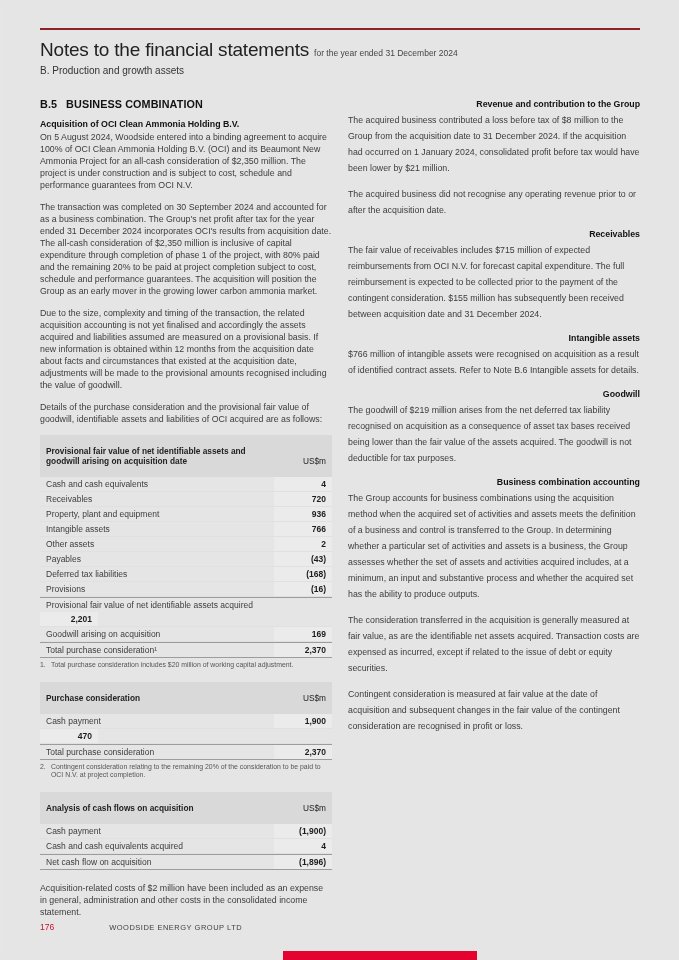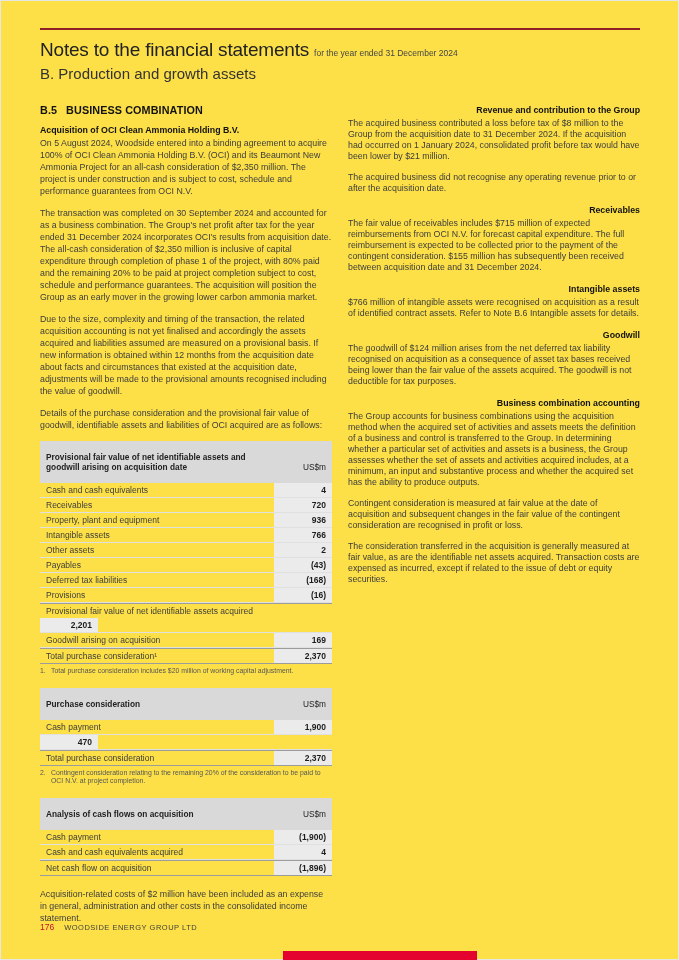--- a/index.html
+++ b/index.html
@@ -1,54 +1,54 @@
 <!DOCTYPE html>
 <html style="--brand-red: #e4032e; --rule-red: #8e2125; --page-number-red: #c41230; --table-header-bg: #d9d9d9; --value-col-bg: #ebebeb; --row-line: #e0e0e0; --strong-line: #9c9c9c;"><head>
 <meta charset="utf-8">
 <style>
   html,body{margin:0;padding:0;background:#ffffff;}
   .page{
-    position:relative;width:679px;height:960px;background:#fde047;overflow:hidden;
+    position:relative;width:679px;height:960px;background:#e5e5e5;overflow:hidden;
     font-family:"Liberation Sans","DejaVu Sans",sans-serif;
     outline:1px solid #e6e6e6;outline-offset:-1px;
   }
   .content{position:absolute;left:40px;top:28px;width:600px;}
   .top-rule{height:2px;background:var(--rule-red,#8e2125);}
   h1.title{margin:10px 0 0;font-size:19px;font-weight:400;color:#222;letter-spacing:-0.2px;line-height:20px;}
   .period{font-size:8.5px;font-weight:400;color:#454545;margin-left:5px;letter-spacing:0;}
-  .section-title{font-size:15px;color:#333;margin-top:2px;}
+  .section-title{font-size:10px;color:#333;margin-top:2px;}
   .columns{display:flex;gap:16px;margin-top:22px;}
   .col{flex:1;min-width:0;}
 
   .note-heading{margin:0 0 9px;font-size:10.8px;font-weight:700;color:#121212;letter-spacing:0.1px;}
   .note-num{margin-right:9px;}
   .subheading{margin:0 0 2px;font-size:8.8px;font-weight:700;color:#121212;}
   .body-p{margin:0 0 10px;font-size:8.8px;line-height:12px;color:#3c3c3c;}
 
   .block{font-size:8.8px;color:#3c3c3c;}
   .block.h{font-weight:700;color:#121212;margin:0 0 2px;line-height:12px;text-align:right;}
-  .block.p{line-height:11px;margin:0 0 10px;}
+  .block.p{line-height:16px;margin:0 0 10px;}
 
   .fin-table{margin:2px 0 12px;}
   .t-head{display:flex;justify-content:space-between;align-items:flex-end;
     background:var(--table-header-bg,#d9d9d9);padding:11px 6px;}
   .t-title{font-size:8.3px;font-weight:700;color:#222;line-height:10px;max-width:225px;}
   .t-unit{font-size:8.3px;color:#222;line-height:10px;}
   .t-row{display:flex;align-items:stretch;border-bottom:1px solid var(--row-line,#e0e0e0);}
   .t-label{flex:1;font-size:8.5px;color:#3c3c3c;padding:2px 6px;line-height:10px;}
   .t-value{width:46px;flex:none;text-align:right;font-size:8.5px;font-weight:700;color:#1c1c1c;
     padding:2px 6px;background:var(--value-col-bg,#ebebeb);line-height:10px;}
   .t-row.subtotal{border-top:1px solid var(--strong-line,#9c9c9c);flex-direction:column;}
   .t-row.total{border-top:1px solid var(--strong-line,#9c9c9c);border-bottom:1px solid var(--strong-line,#9c9c9c);}
   .t-footnote{display:flex;font-size:6.9px;color:#555;line-height:8.5px;padding-top:3px;}
   .fn-marker{width:11px;flex:none;}
 
   .footer{position:absolute;left:40px;bottom:28px;display:flex;align-items:baseline;gap:10px;}
   .page-num{font-size:8.5px;font-weight:400;color:var(--page-number-red,#c41230);}
-  .company{font-size:7.5px;color:#3f3f3f;letter-spacing:0.5px;}
+  .company{font-size:7.5px;color:#3f3f3f;letter-spacing:0.5px;margin-left:45px;}
   .bottom-bar{position:absolute;left:283px;bottom:0;width:194px;height:9px;background:var(--brand-red,#e4032e);}
 </style>
 </head>
 <body>
 
 <div class="page">
   <div class="content">
 
     <header>
       <div class="top-rule"></div>
@@ -210,29 +210,29 @@
           <div class="block h">Receivables</div>
 
           <div class="block p">The fair value of receivables includes $715 million of expected reimbursements from OCI N.V. for forecast capital expenditure. The full reimbursement is expected to be collected prior to the payment of the contingent consideration. $155 million has subsequently been received between acquisition date and 31 December 2024.</div>
 
           <div class="block h">Intangible assets</div>
 
           <div class="block p">$766 million of intangible assets were recognised on acquisition as a result of identified contract assets. Refer to Note B.6 Intangible assets for details.</div>
 
           <div class="block h">Goodwill</div>
 
-          <div class="block p">The goodwill of $124 million arises from the net deferred tax liability recognised on acquisition as a consequence of asset tax bases received being lower than the fair value of the assets acquired. The goodwill is not deductible for tax purposes.</div>
+          <div class="block p">The goodwill of $219 million arises from the net deferred tax liability recognised on acquisition as a consequence of asset tax bases received being lower than the fair value of the assets acquired. The goodwill is not deductible for tax purposes.</div>
 
           <div class="block h">Business combination accounting</div>
 
           <div class="block p">The Group accounts for business combinations using the acquisition method when the acquired set of activities and assets meets the definition of a business and control is transferred to the Group. In determining whether a particular set of activities and assets is a business, the Group assesses whether the set of assets and activities acquired includes, at a minimum, an input and substantive process and whether the acquired set has the ability to produce outputs.</div>
 
+          <div class="block p">The consideration transferred in the acquisition is generally measured at fair value, as are the identifiable net assets acquired. Transaction costs are expensed as incurred, except if related to the issue of debt or equity securities.</div>
+
           <div class="block p">Contingent consideration is measured at fair value at the date of acquisition and subsequent changes in the fair value of the contingent consideration are recognised in profit or loss.</div>
-
-          <div class="block p">The consideration transferred in the acquisition is generally measured at fair value, as are the identifiable net assets acquired. Transaction costs are expensed as incurred, except if related to the issue of debt or equity securities.</div>
         </section>
 
     </div>
   </div>
 
   <footer class="footer">
     <span class="page-num">176</span>
     <span class="company">WOODSIDE ENERGY GROUP LTD</span>
   </footer>
 

